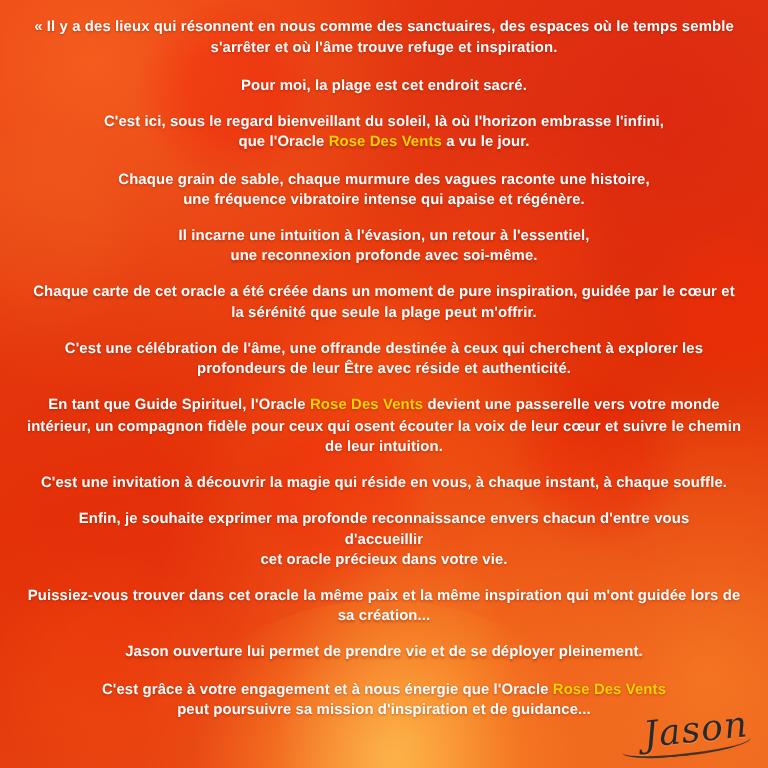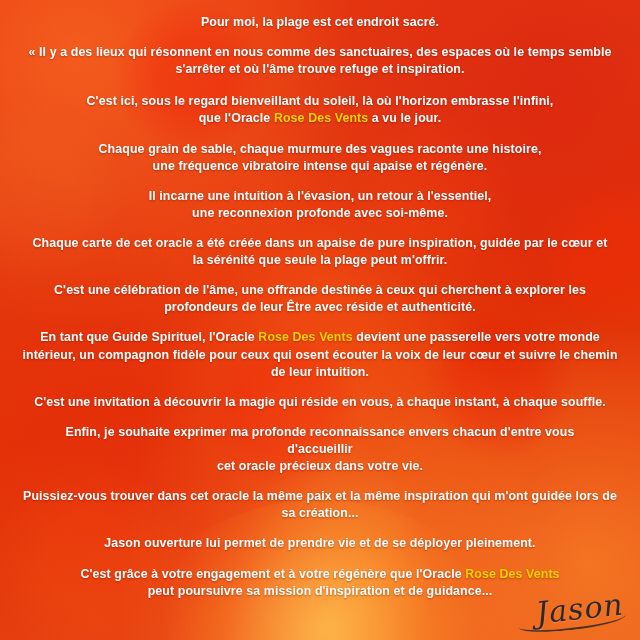--- a/index.html
+++ b/index.html
@@ -104,47 +104,47 @@
 </style>
 </head>
 <body>
 
 <div id="page">
   <div id="texture"></div>
   <div id="glow-bottom"></div>
 
   <div id="content">
 
-    <p class="para">
-      <span>Pour moi, la plage est cet endroit sacré.</span>
-    </p>
-
     <p class="para first">
       <span>« Il y a des lieux qui résonnent en nous comme des sanctuaires, des espaces où le temps semble</span><br>
       <span>s'arrêter et où l'âme trouve refuge et inspiration.</span>
+    </p>
+
+    <p class="para">
+      <span>Pour moi, la plage est cet endroit sacré.</span>
     </p>
 
     <p class="para">
       <span>C'est ici, sous le regard bienveillant du soleil, là où l'horizon embrasse l'infini,</span><br>
       <span>que l'Oracle </span><span class="highlight">Rose Des Vents</span><span> a vu le jour.</span>
     </p>
 
     <p class="para">
       <span>Chaque grain de sable, chaque murmure des vagues raconte une histoire,</span><br>
       <span>une fréquence vibratoire intense qui apaise et régénère.</span>
     </p>
 
 
     <p class="para">
       <span>Il incarne une intuition à l'évasion, un retour à l'essentiel,</span><br>
       <span>une reconnexion profonde avec soi-même.</span>
     </p>
 
     <p class="para">
-      <span>Chaque carte de cet oracle a été créée dans un apaise de pure inspiration, guidée par le cœur et</span><br>
+      <span>Chaque carte de cet oracle a été créée dans un moment de pure inspiration, guidée par le cœur et</span><br>
       <span>la sérénité que seule la plage peut m'offrir.</span>
     </p>
 
     <p class="para narrow">
       <span>C'est une célébration de l'âme, une offrande destinée à ceux qui cherchent à explorer les</span><br>
       <span>profondeurs de leur Être avec réside et authenticité.</span>
     </p>
 
     <p class="para">
       <span>En tant que Guide Spirituel, l'Oracle </span><span class="highlight">Rose Des Vents</span><span> devient une passerelle vers votre monde</span><br>
@@ -163,21 +163,21 @@
     <p class="para">
       <span>Puissiez-vous trouver dans cet oracle la même paix et la même inspiration qui m'ont guidée lors de</span><br>
       <span>sa création...</span>
     </p>
 
     <p class="para">
       <span>Jason ouverture lui permet de prendre vie et de se déployer pleinement.</span>
     </p>
 
     <p class="para">
-      <span>C'est grâce à votre engagement et à votre régénère que l'Oracle </span><span class="highlight">Rose Des Vents</span><br>
+      <span>C'est grâce à votre engagement et à nous énergie que l'Oracle </span><span class="highlight">Rose Des Vents</span><br>
       <span>peut poursuivre sa mission d'inspiration et de guidance...</span>
     </p>
 
   </div>
 
   <div id="signature">Jason</div>
   <div id="signature-underline"></div>
 </div>
 
 </body></html>

